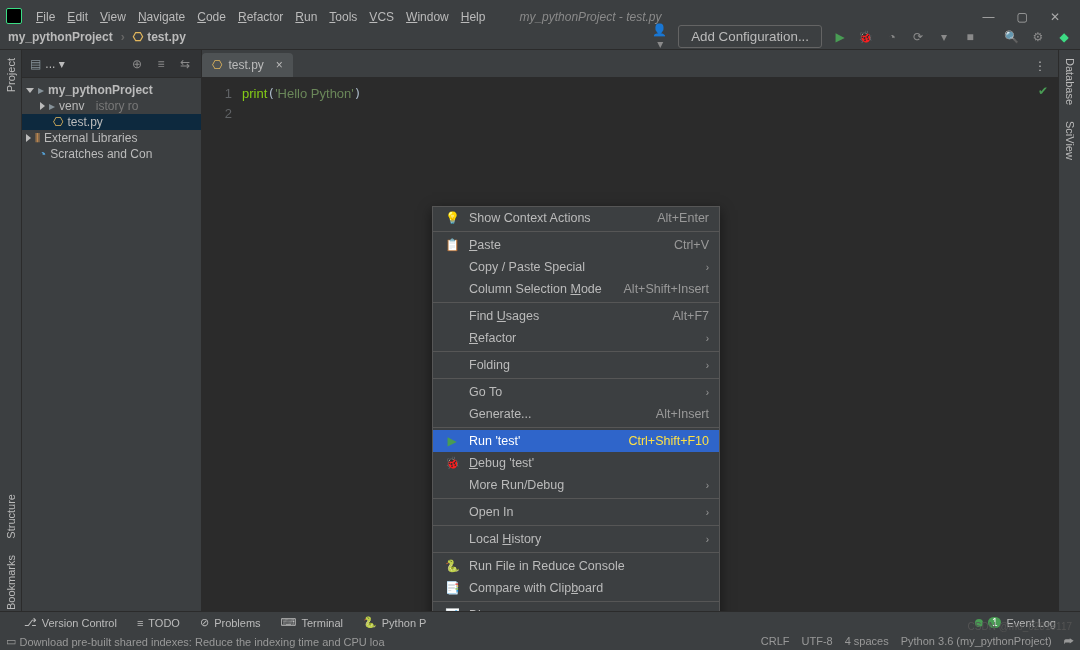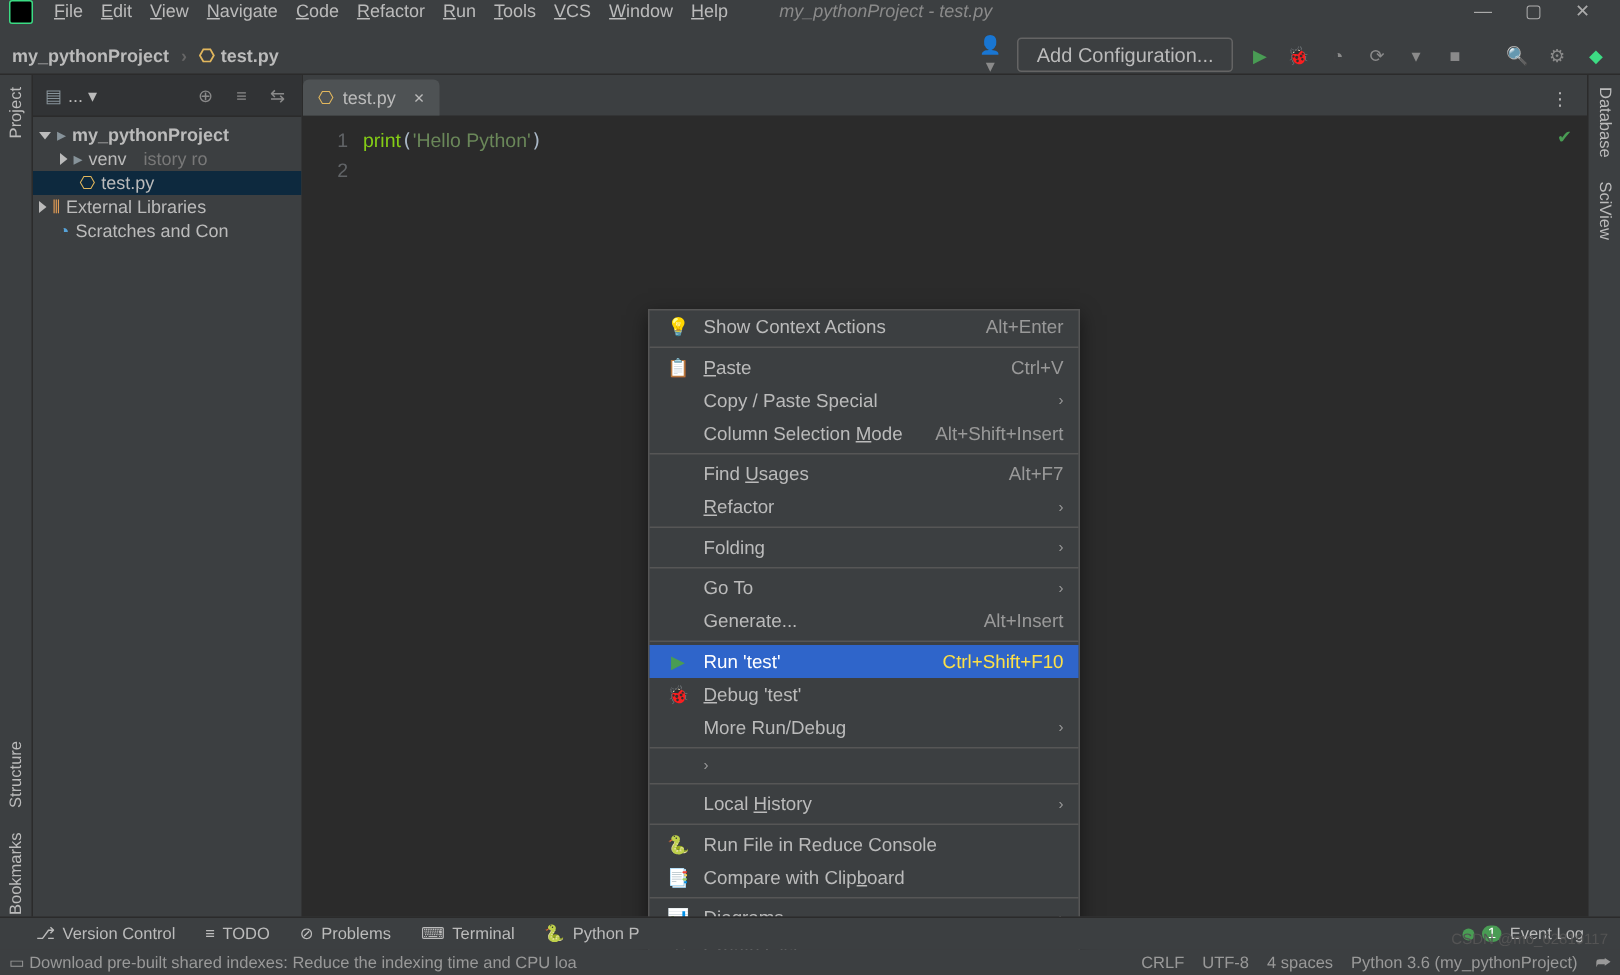--- a/index.html
+++ b/index.html
@@ -1,19 +1,19 @@
 <!DOCTYPE html>
 <html><head>
 <meta charset="utf-8">
 <style>
   * { margin: 0; padding: 0; box-sizing: border-box; font-family: "Segoe UI", Arial, sans-serif; }
   body { width: 1080px; height: 650px; background: #3c3f41; color: #bbbbbb; font-size: 12px; overflow: hidden; position: relative; }
 
   
-  .menubar { display: flex; align-items: flex-start; height: 24px; background: #3c3f41; padding: 0 6px; }
+  .menubar { display: flex; align-items: flex-end; height: 24px; background: #3c3f41; padding: 0 6px; }
   .menu-item { padding: 0 6px; cursor: pointer; }
   .menu-item u { text-decoration: underline; }
   .window-title { flex: 1; text-align: left; padding-left: 28px; color: #8a8a8a; font-style: italic; }
   .window-controls { display: flex; gap: 22px; color: #aaa; padding-right: 14px; }
 
   
   .toolbar2 { display: flex; align-items: center; height: 26px; background: #3c3f41; border-bottom: 1px solid #2b2b2b; padding: 0 8px; }
   .crumb { display: flex; align-items: center; gap: 4px; font-weight: bold; }
   .crumb span.sep { color: #666; margin: 0 4px; }
   .t2-right { margin-left: auto; display: flex; align-items: center; gap: 10px; }
@@ -256,20 +256,21 @@
       <span class="cm-label"><u>D</u>ebug 'test'</span>
     </div>
     <div class="cm-row">
       <span class="cm-ico "></span>
       <span class="cm-label">More Run/Debug</span>
       <span class="cm-arrow">›</span>
     </div>
     <div class="cm-sep"></div>
     <div class="cm-row">
       <span class="cm-ico "></span>
+      <span class="cm-label">Open In</span>
       <span class="cm-arrow">›</span>
     </div>
     <div class="cm-sep"></div>
     <div class="cm-row">
       <span class="cm-ico "></span>
       <span class="cm-label">Local <u>H</u>istory</span>
       <span class="cm-arrow">›</span>
     </div>
     <div class="cm-sep"></div>
     <div class="cm-row">

